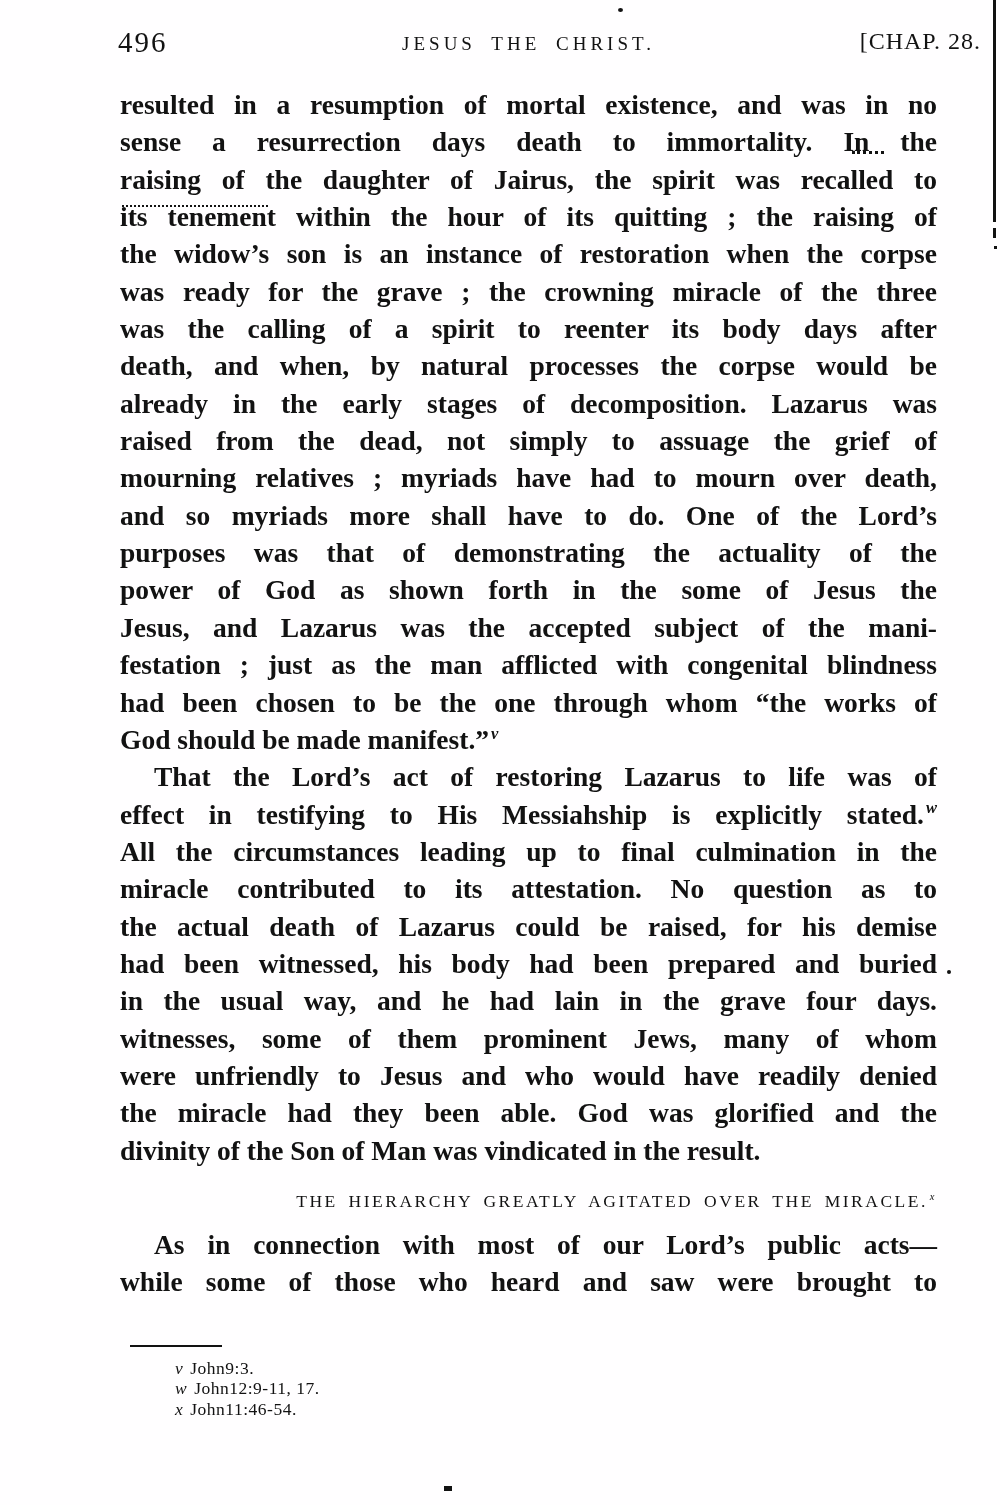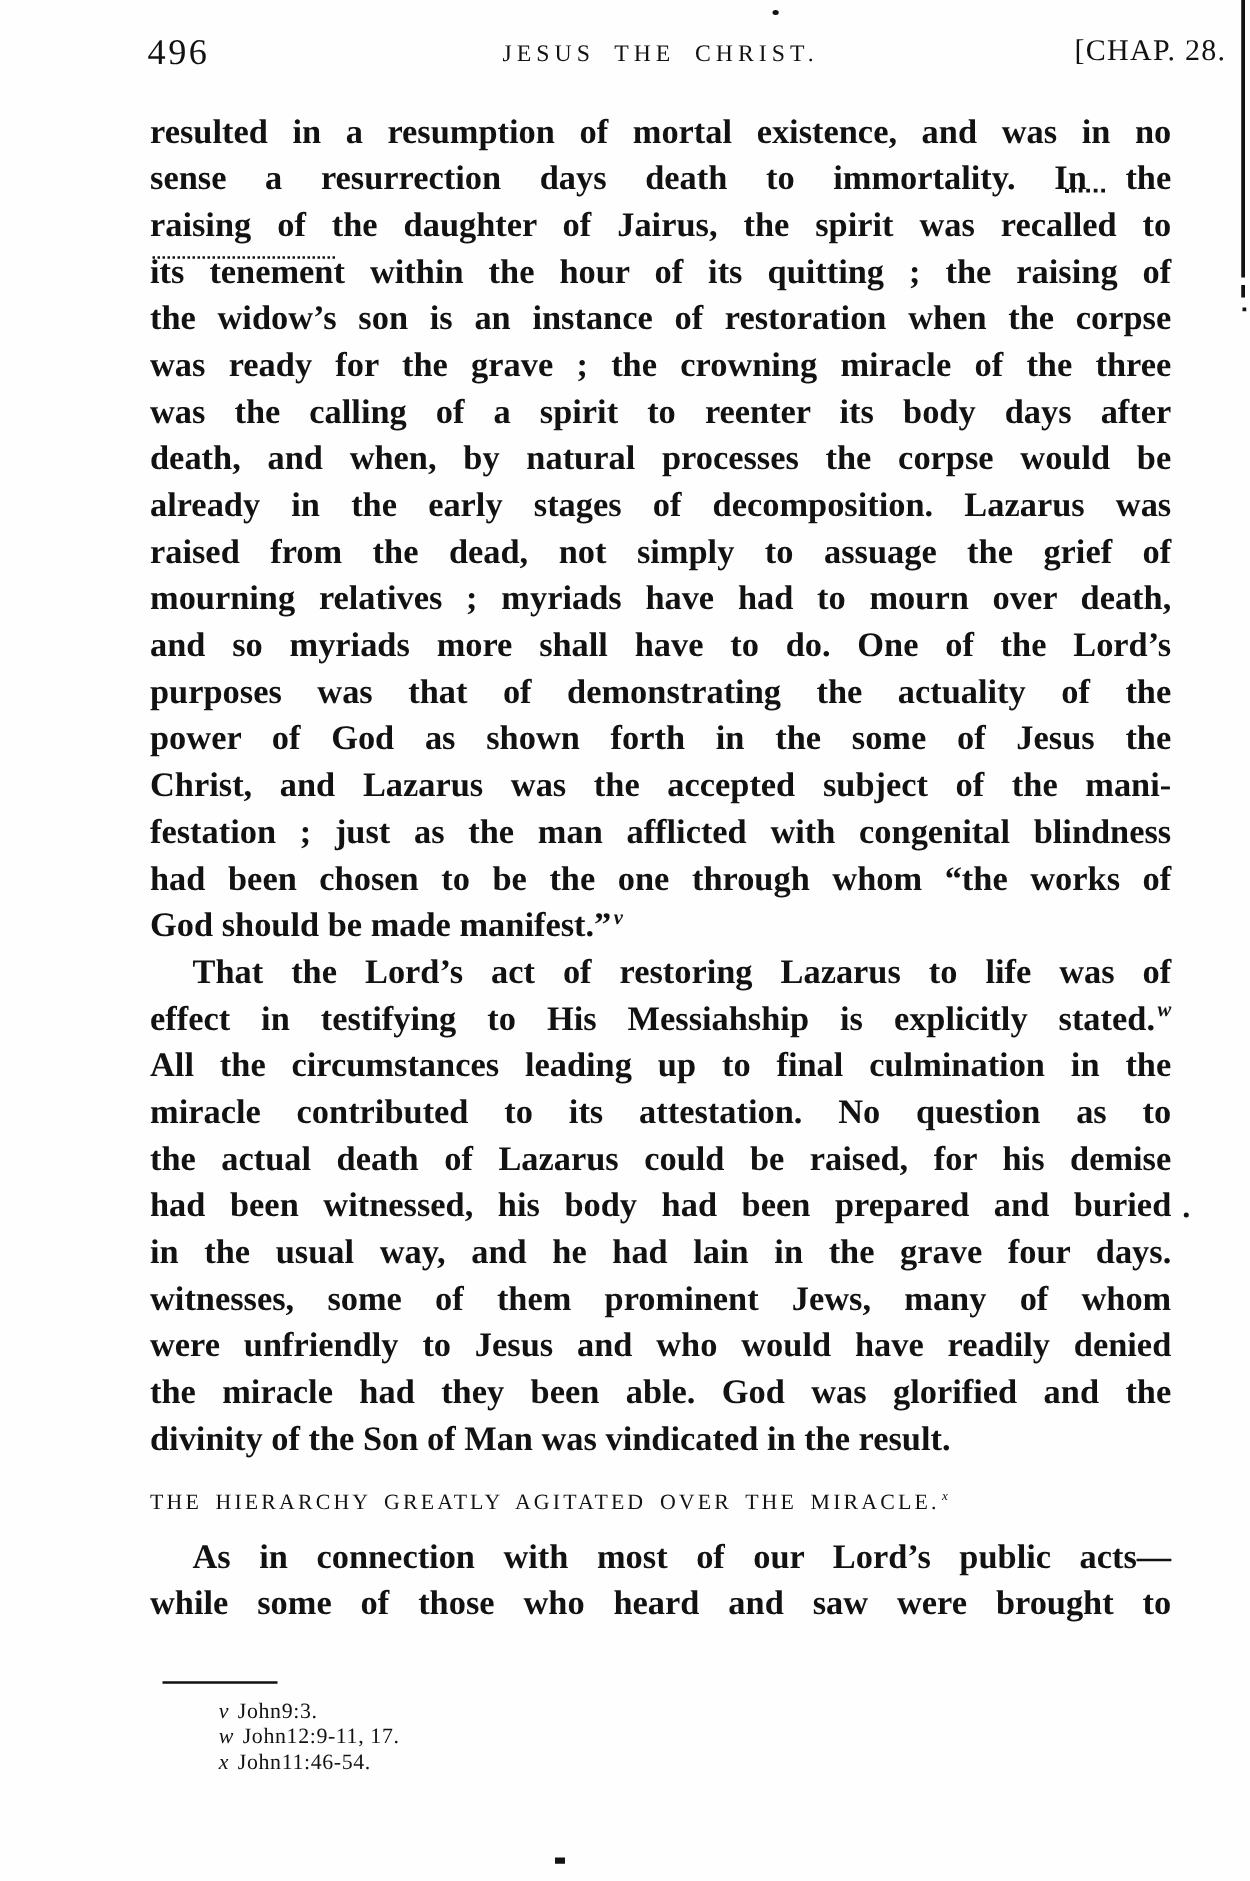--- a/index.html
+++ b/index.html
@@ -21,21 +21,21 @@
   #body-content { position:absolute; left:120px; top:86px; width:817px; }
   .line {
     font-size:27.5px; line-height:37.35px; height:37.35px;
     text-align:justify; text-align-last:justify; text-justify:inter-word;font-weight:bold;
   }
   .line.no-just { text-align-last:left; }
   .line.indent  { text-indent:34px; }
 
   .section-heading {
     margin-top:19px; margin-bottom:11px; height:27px; line-height:27px;
-    text-align:left; font-size:17.5px; letter-spacing:2.5px; word-spacing:4px;
+    text-align:right; font-size:17.5px; letter-spacing:2.5px; word-spacing:4px;
   }
 
   .fnref { font-style:italic; font-size:0.6em; vertical-align:super; line-height:0; margin-left:2px; }
 
   
   #footnotes { position:absolute; left:130px; top:1345px; width:640px; }
   .fn-rule   { width:92px; border:none; border-top:2.5px solid #121212; margin:0 0 11px 0; }
   .footnote  { font-size:17.5px; line-height:20.4px; margin-left:45px; letter-spacing:0.5px; }
   .fn-ref    { font-style:italic; }
   .fn-book   { margin-left:7px; }
@@ -70,21 +70,21 @@
         <div class="line">the widow’s son is an instance of restoration when the corpse</div>
         <div class="line">was ready for the grave ; the crowning miracle of the three</div>
         <div class="line">was the calling of a spirit to reenter its body days after</div>
         <div class="line">death, and when, by natural processes the corpse would be</div>
         <div class="line">already in the early stages of decomposition. Lazarus was</div>
         <div class="line">raised from the dead, not simply to assuage the grief of</div>
         <div class="line">mourning relatives ; myriads have had to mourn over death,</div>
         <div class="line">and so myriads more shall have to do. One of the Lord’s</div>
         <div class="line">purposes was that of demonstrating the actuality of the</div>
         <div class="line">power of God as shown forth in the some of Jesus the</div>
-        <div class="line">Christ, and Lazarus was the accepted subject of the mani-</div>
+        <div class="line">Jesus, and Lazarus was the accepted subject of the mani-</div>
         <div class="line">festation ; just as the man afflicted with congenital blindness</div>
         <div class="line">had been chosen to be the one through whom “the works of</div>
         <div class="line no-just">God should be made manifest.”<sup class="fnref">v</sup></div>
       </div>
       <div class="para">
         <div class="line indent">That the Lord’s act of restoring Lazarus to life was of</div>
         <div class="line">effect in testifying to His Messiahship is explicitly stated.<sup class="fnref">w</sup></div>
         <div class="line">All the circumstances leading up to final culmination in the</div>
         <div class="line">miracle contributed to its attestation. No question as to</div>
         <div class="line">the actual death of Lazarus could be raised, for his demise</div>

